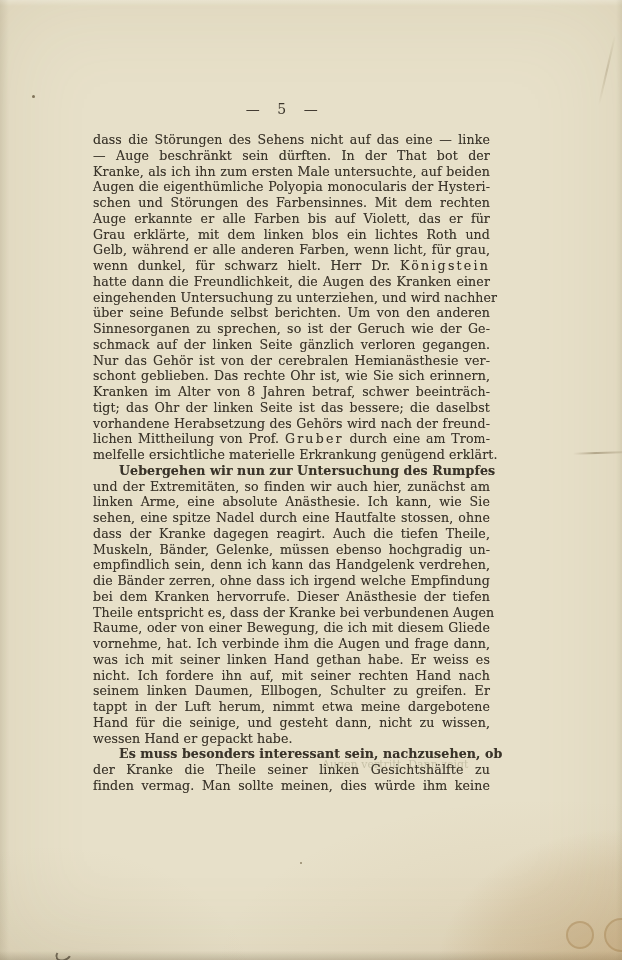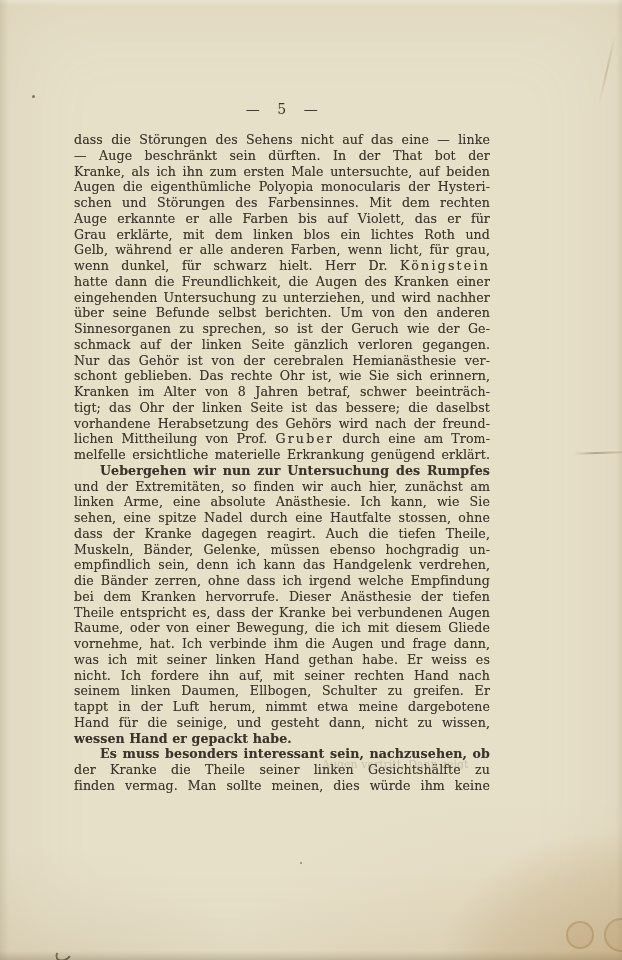--- a/index.html
+++ b/index.html
@@ -45,23 +45,24 @@
     line-height:15.75px;
     color:#3a342a;
     text-shadow:0 0 .5px rgba(58,52,42,.45);
     letter-spacing:.1px;
   }
   .line{
     height:15.75px;
     white-space:nowrap;
     text-align:justify;
     text-align-last:justify;
+    margin-left:19px;
   }
   .line.indent{text-indent:26px;font-weight:bold;}
-  .line.para-end{text-align-last:left;font-weight:bold;}
+  .line.para-end{text-align-last:left;}
   .spaced{letter-spacing:2.2px;}
   
   .stain-ring{
     position:absolute;
     border:2px solid rgba(150,108,55,0.30);
     background:rgba(172,132,76,0.12);
     border-radius:50%;
     pointer-events:none;
   }
   .ring-1{left:566px;top:921px;width:24px;height:24px;}

